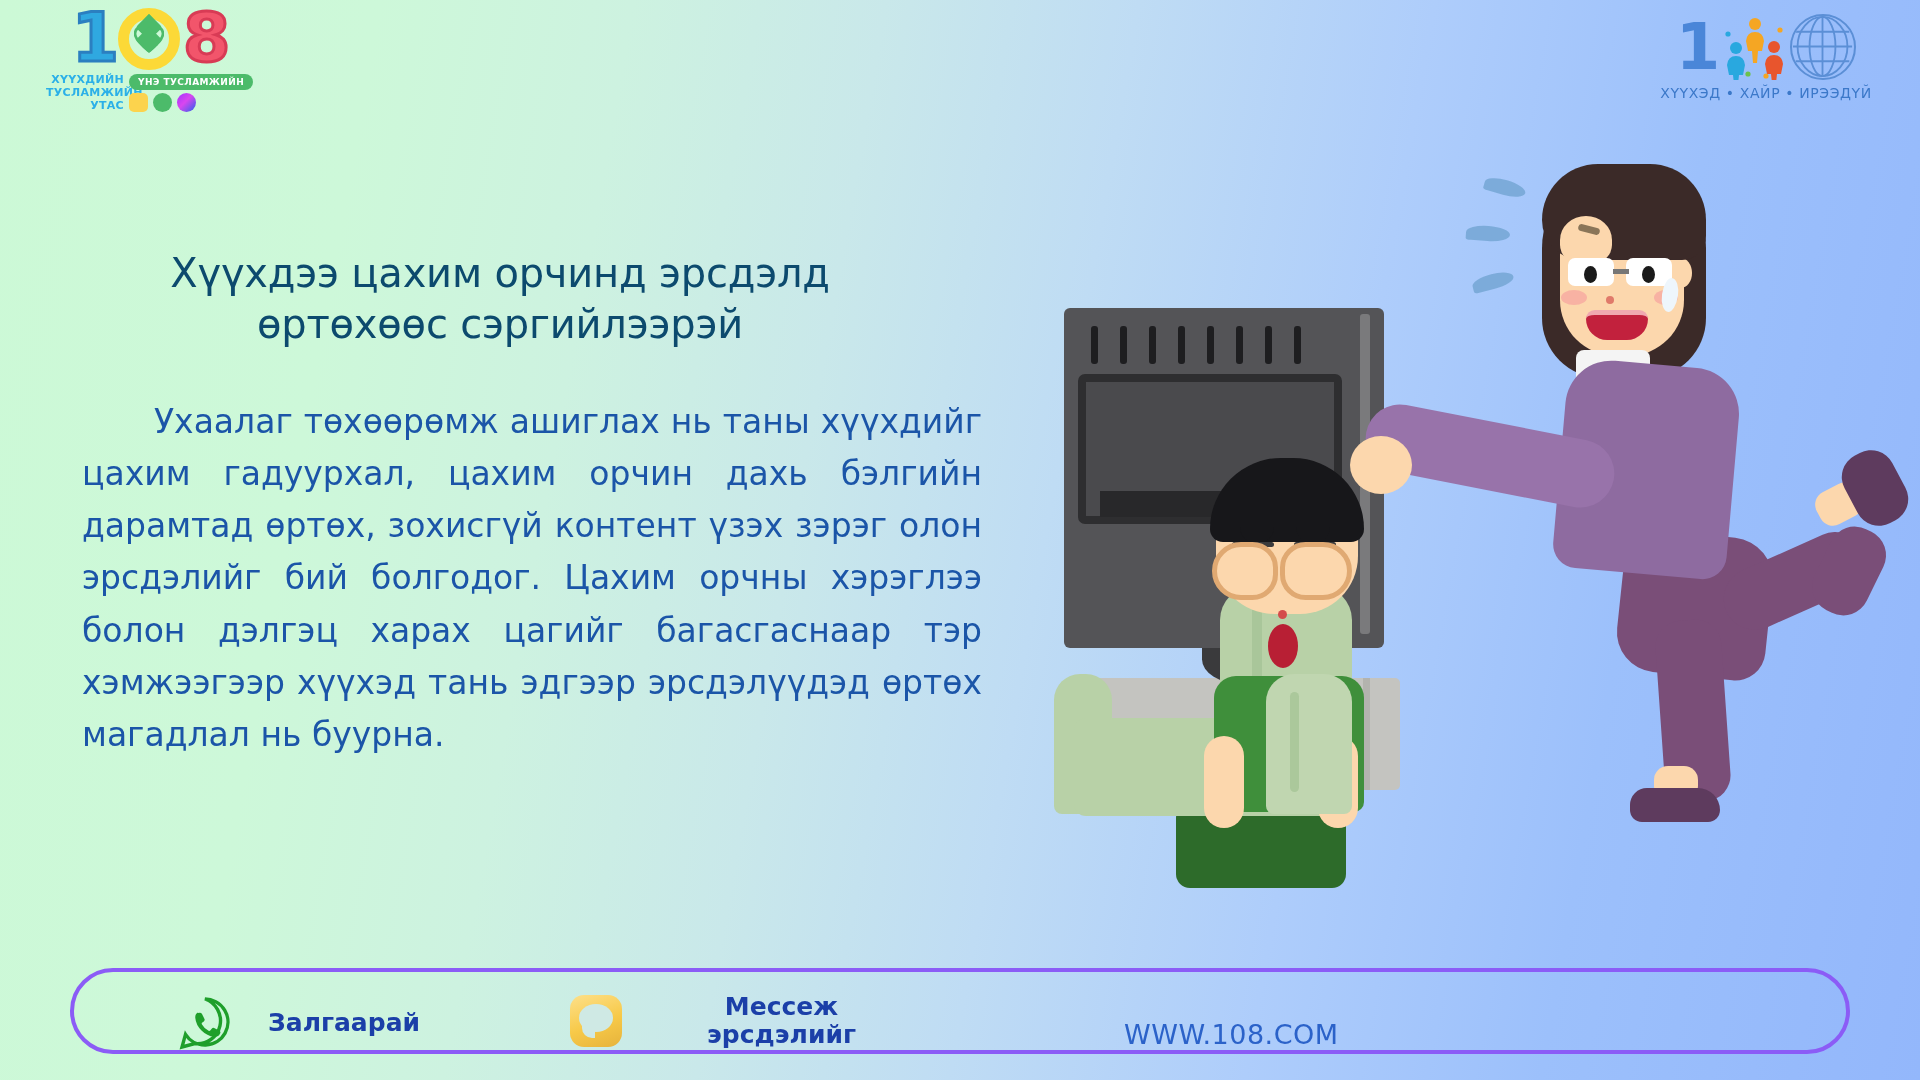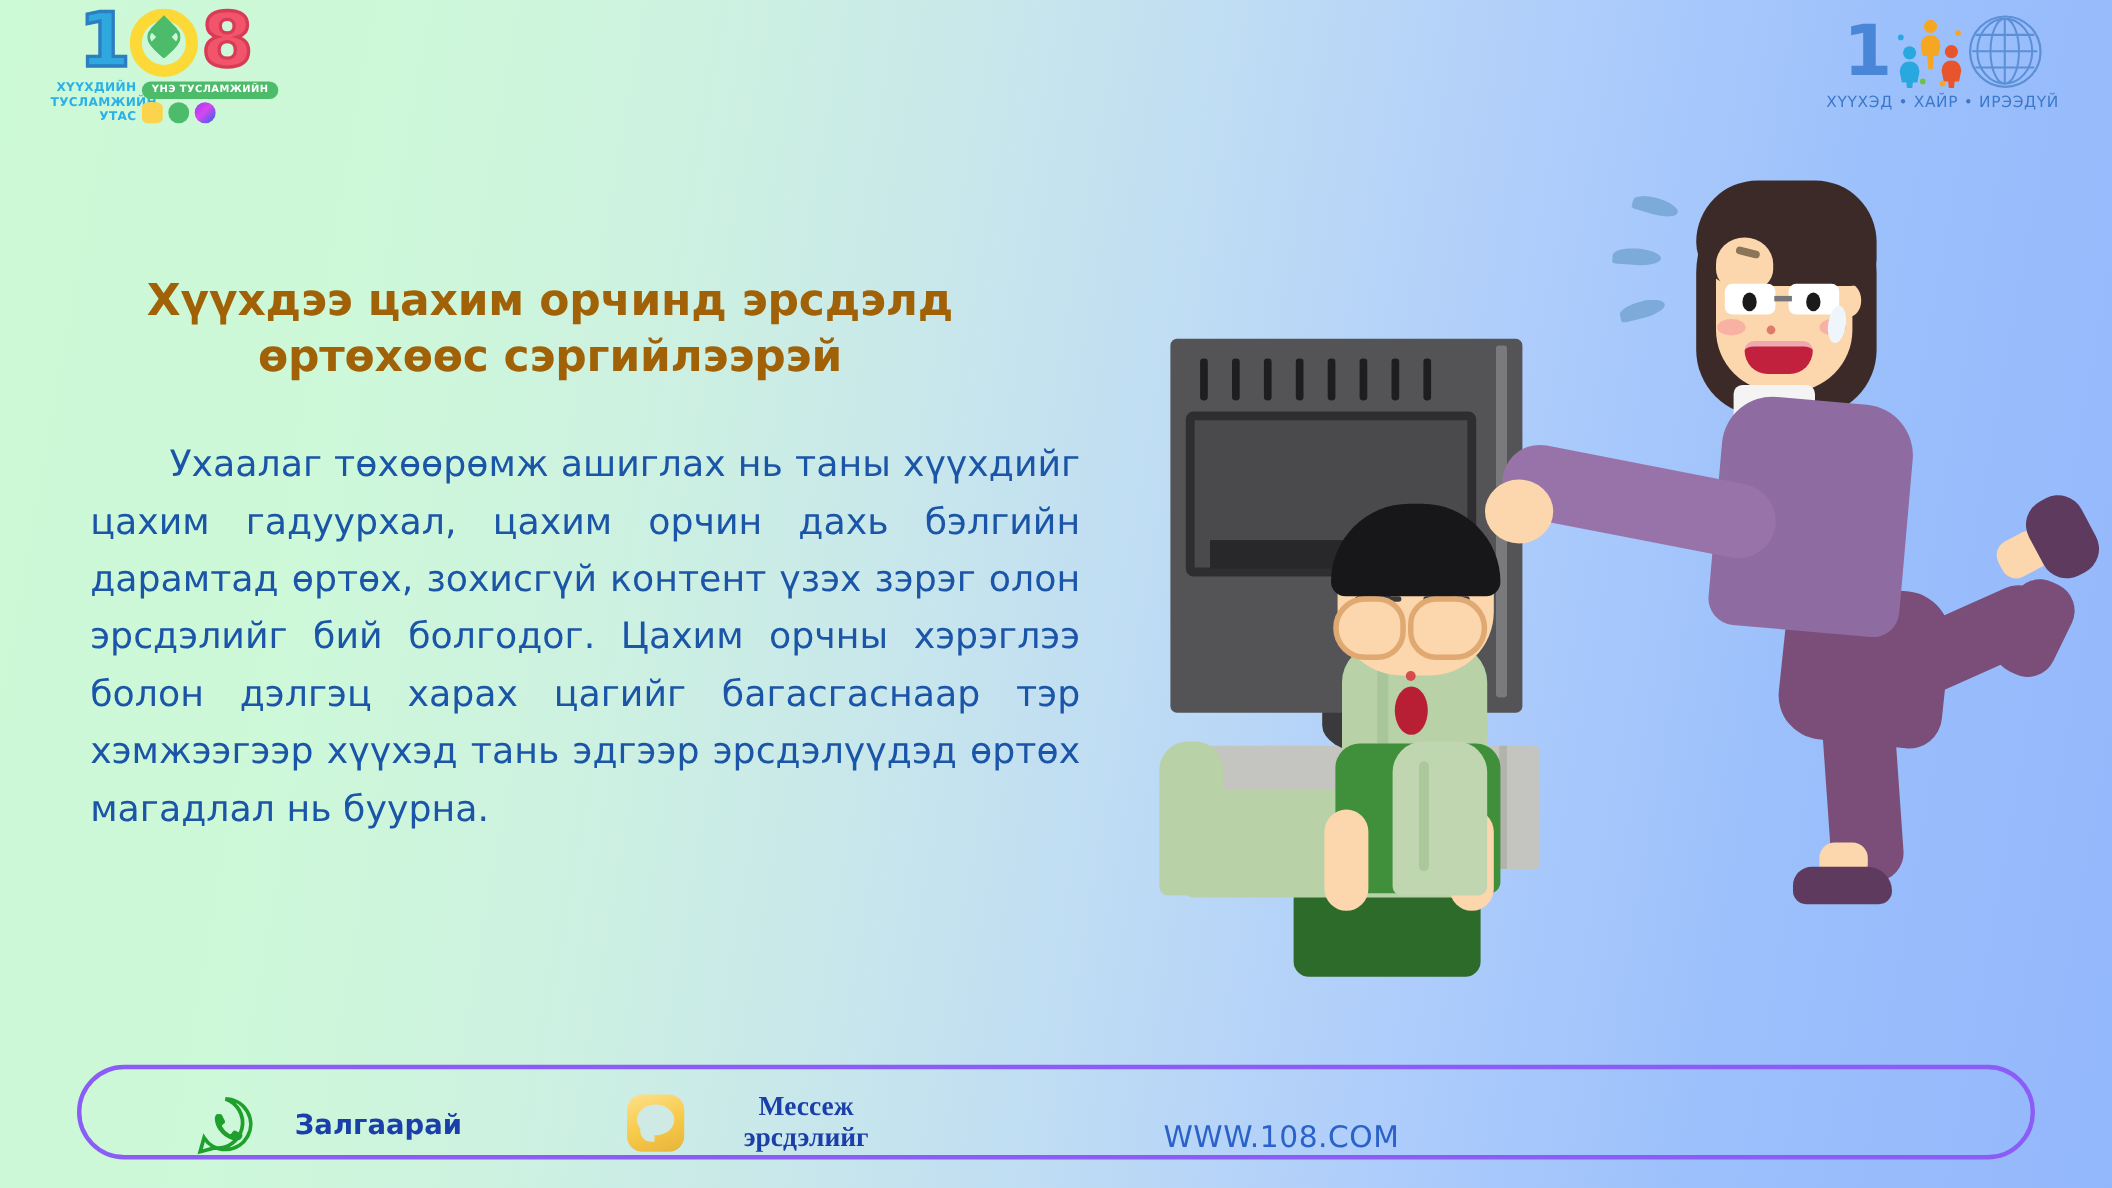--- a/index.html
+++ b/index.html
@@ -73,21 +73,21 @@
     border:2.5px solid #5b8fd6; position:relative; overflow:hidden;
   }
   .l100-caption {
     text-align:center; font-size:14px; font-weight:normal; color:#3b78c9;
     letter-spacing:0.6px; margin-top:1px; font-family:"DejaVu Sans", sans-serif;
   }
 
   
   .headline {
     position:absolute; left:80px; top:248px; width:840px;
-    text-align:center; font-size:40px; font-weight:bold; color:#a16207;
+    text-align:center; font-size:40px; font-weight:normal; color:#0c4a6e;
     line-height:1.28; letter-spacing:-0.2px;
     font-family:"DejaVu Sans", sans-serif;
   }
   .body-copy {
     position:absolute; left:82px; top:396px; width:900px;
     font-size:33px; color:#1b55a8; line-height:1.58;
     text-align:justify; text-indent:72px; text-align-last:left;
     font-family:"DejaVu Sans", sans-serif;
   }
 
@@ -517,21 +517,21 @@
       <svg viewBox="0 0 54 54" width="54" height="54">
         <path d="M27 3 a23 23 0 1 1 -19.5 35.3 L4 51 l12.9 -3.4 A23 23 0 0 0 27 3 Z" fill="none" stroke="#1f9f2b" stroke-width="3.4"></path>
         <path d="M20 17 q3-1 4 1 l2.5 5 q.6 1.4-.7 2.4 l-1.8 1.4 q-.6.6 0 1.6 a16 16 0 0 0 6.6 6.4 q1 .5 1.6-.2 l1.5-1.9 q1-1.3 2.4-.7 l5 2.4 q2 1 1 3.2 q-1.6 3.6-6 3.2 q-7-.7-12.6-6.3 q-5.6-5.6-6.2-12.5 q-.4-4.2 2.7-5.4z" fill="#1f9f2b"></path>
       </svg>
     </span>
     <span class="f-label" style="margin-left:36px;">Залгаарай</span>
   </div>
 
   <div class="f-item" style="margin-left:150px;">
     <span class="ic-msg"></span>
-    <span class="f-label two-line" style="margin-left:54px;font-family:Liberation Serif, serif;">
+    <span class="f-label two-line" style="margin-left:85px;">
       <span>Мессеж</span><br>
       <span>эрсдэлийг</span>
     </span>
   </div>
 
 
   <div class="f-url" style="margin-left:268px;">WWW.108.COM</div>
 </div>
 
 </body></html>

